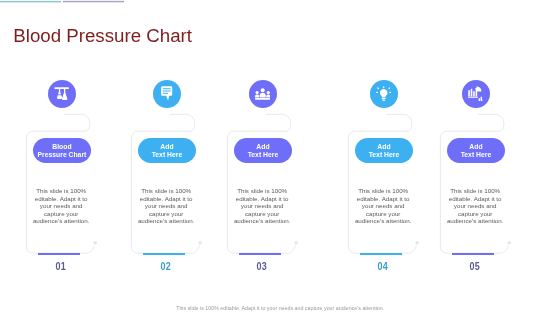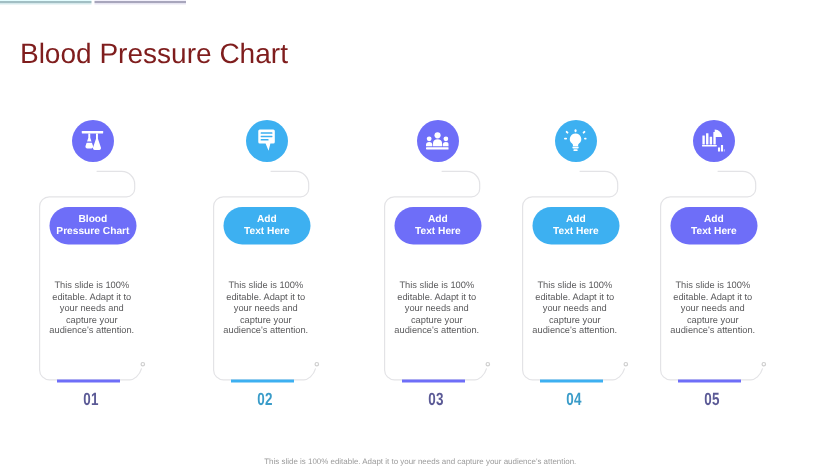--- a/index.html
+++ b/index.html
@@ -54,21 +54,21 @@
           </svg>
     </div>
     <div class="pill" style="background:#6e6ef8">
       <span>Blood</span>
       <span>Pressure  Chart</span>
     </div>
     <div class="body-text">This slide is 100% editable. Adapt it to your needs and capture your audience's attention.</div>
     <div class="bar" style="background:#6e6ef8"></div>
     <div class="num" style="color:#5b5a96">01</div>
       </div>
-      <div class="col" style="left: 116px;">
+      <div class="col" style="left: 105px;">
     <div class="cardwrap">
       <svg viewBox="0 0 110 315">
             <path d="M 64.4 114.3 H 81.2 A 8.6 8.6 0 0 1 89.8 122.89999999999999 V 246.7 A 6.5 6.5 0 0 1 83.3 253.2 H 32.9 A 6.5 6.5 0 0 1 26.4 246.7 V 137.7 A 6.5 6.5 0 0 1 32.9 131.2 H 57.9 A 4.5 4.5 0 0 0 62.4 126.69999999999999 V 116.3 A 2 2 0 0 1 64.4 114.3 Z" fill="#fff" stroke="none"></path>
             <path d="M 64.4 114.3 H 81.2 A 8.6 8.6 0 0 1 89.8 122.89999999999999 V 125.79999999999998 A 5.4 5.4 0 0 1 84.39999999999999 131.2 H 32.9 A 6.5 6.5 0 0 0 26.4 137.7 V 246.7 A 6.5 6.5 0 0 0 32.9 253.2 H 86.6 C 89.2 253.2 93 250.6 94.39999999999999 245.6" fill="none" stroke="#e3e3e6" stroke-width="0.8"></path>
             <circle cx="95.2" cy="242.8" r="1.15" fill="none" stroke="#cfcfcf" stroke-width="0.8"></circle>
           </svg>
     </div>
     <div class="icon-circle" style="background:#3db0f1">
       <svg viewBox="0 0 24 24" fill="#fff">
             <path d="M5.0 0.4h14.0a1.6 1.6 0 0 1 1.6 1.6v11.5a1.6 1.6 0 0 1-1.6 1.6h-3.0l-1.9 7.4-3.1-7.4H5.0a1.6 1.6 0 0 1-1.6-1.6V2.0A1.6 1.6 0 0 1 5.0 0.4z"></path>
@@ -80,21 +80,21 @@
           </svg>
     </div>
     <div class="pill" style="background:#3db0f1">
       <span>Add</span>
       <span>Text Here</span>
     </div>
     <div class="body-text">This slide is 100% editable. Adapt it to your needs and capture your audience's attention.</div>
     <div class="bar" style="background:#3db0f1"></div>
     <div class="num" style="color:#3a9cc9">02</div>
       </div>
-      <div class="col" style="left: 230px;">
+      <div class="col" style="left: 201px;">
     <div class="cardwrap">
       <svg viewBox="0 0 110 315">
             <path d="M 64.4 114.3 H 81.2 A 8.6 8.6 0 0 1 89.8 122.89999999999999 V 246.7 A 6.5 6.5 0 0 1 83.3 253.2 H 32.9 A 6.5 6.5 0 0 1 26.4 246.7 V 137.7 A 6.5 6.5 0 0 1 32.9 131.2 H 57.9 A 4.5 4.5 0 0 0 62.4 126.69999999999999 V 116.3 A 2 2 0 0 1 64.4 114.3 Z" fill="#fff" stroke="none"></path>
             <path d="M 64.4 114.3 H 81.2 A 8.6 8.6 0 0 1 89.8 122.89999999999999 V 125.79999999999998 A 5.4 5.4 0 0 1 84.39999999999999 131.2 H 32.9 A 6.5 6.5 0 0 0 26.4 137.7 V 246.7 A 6.5 6.5 0 0 0 32.9 253.2 H 86.6 C 89.2 253.2 93 250.6 94.39999999999999 245.6" fill="none" stroke="#e3e3e6" stroke-width="0.8"></path>
             <circle cx="95.2" cy="242.8" r="1.15" fill="none" stroke="#cfcfcf" stroke-width="0.8"></circle>
           </svg>
     </div>
     <div class="icon-circle" style="background:#6e6ef8">
       <svg viewBox="0 0 24 24" fill="#fff">
             <circle cx="12" cy="6.6" r="3.2"></circle>

